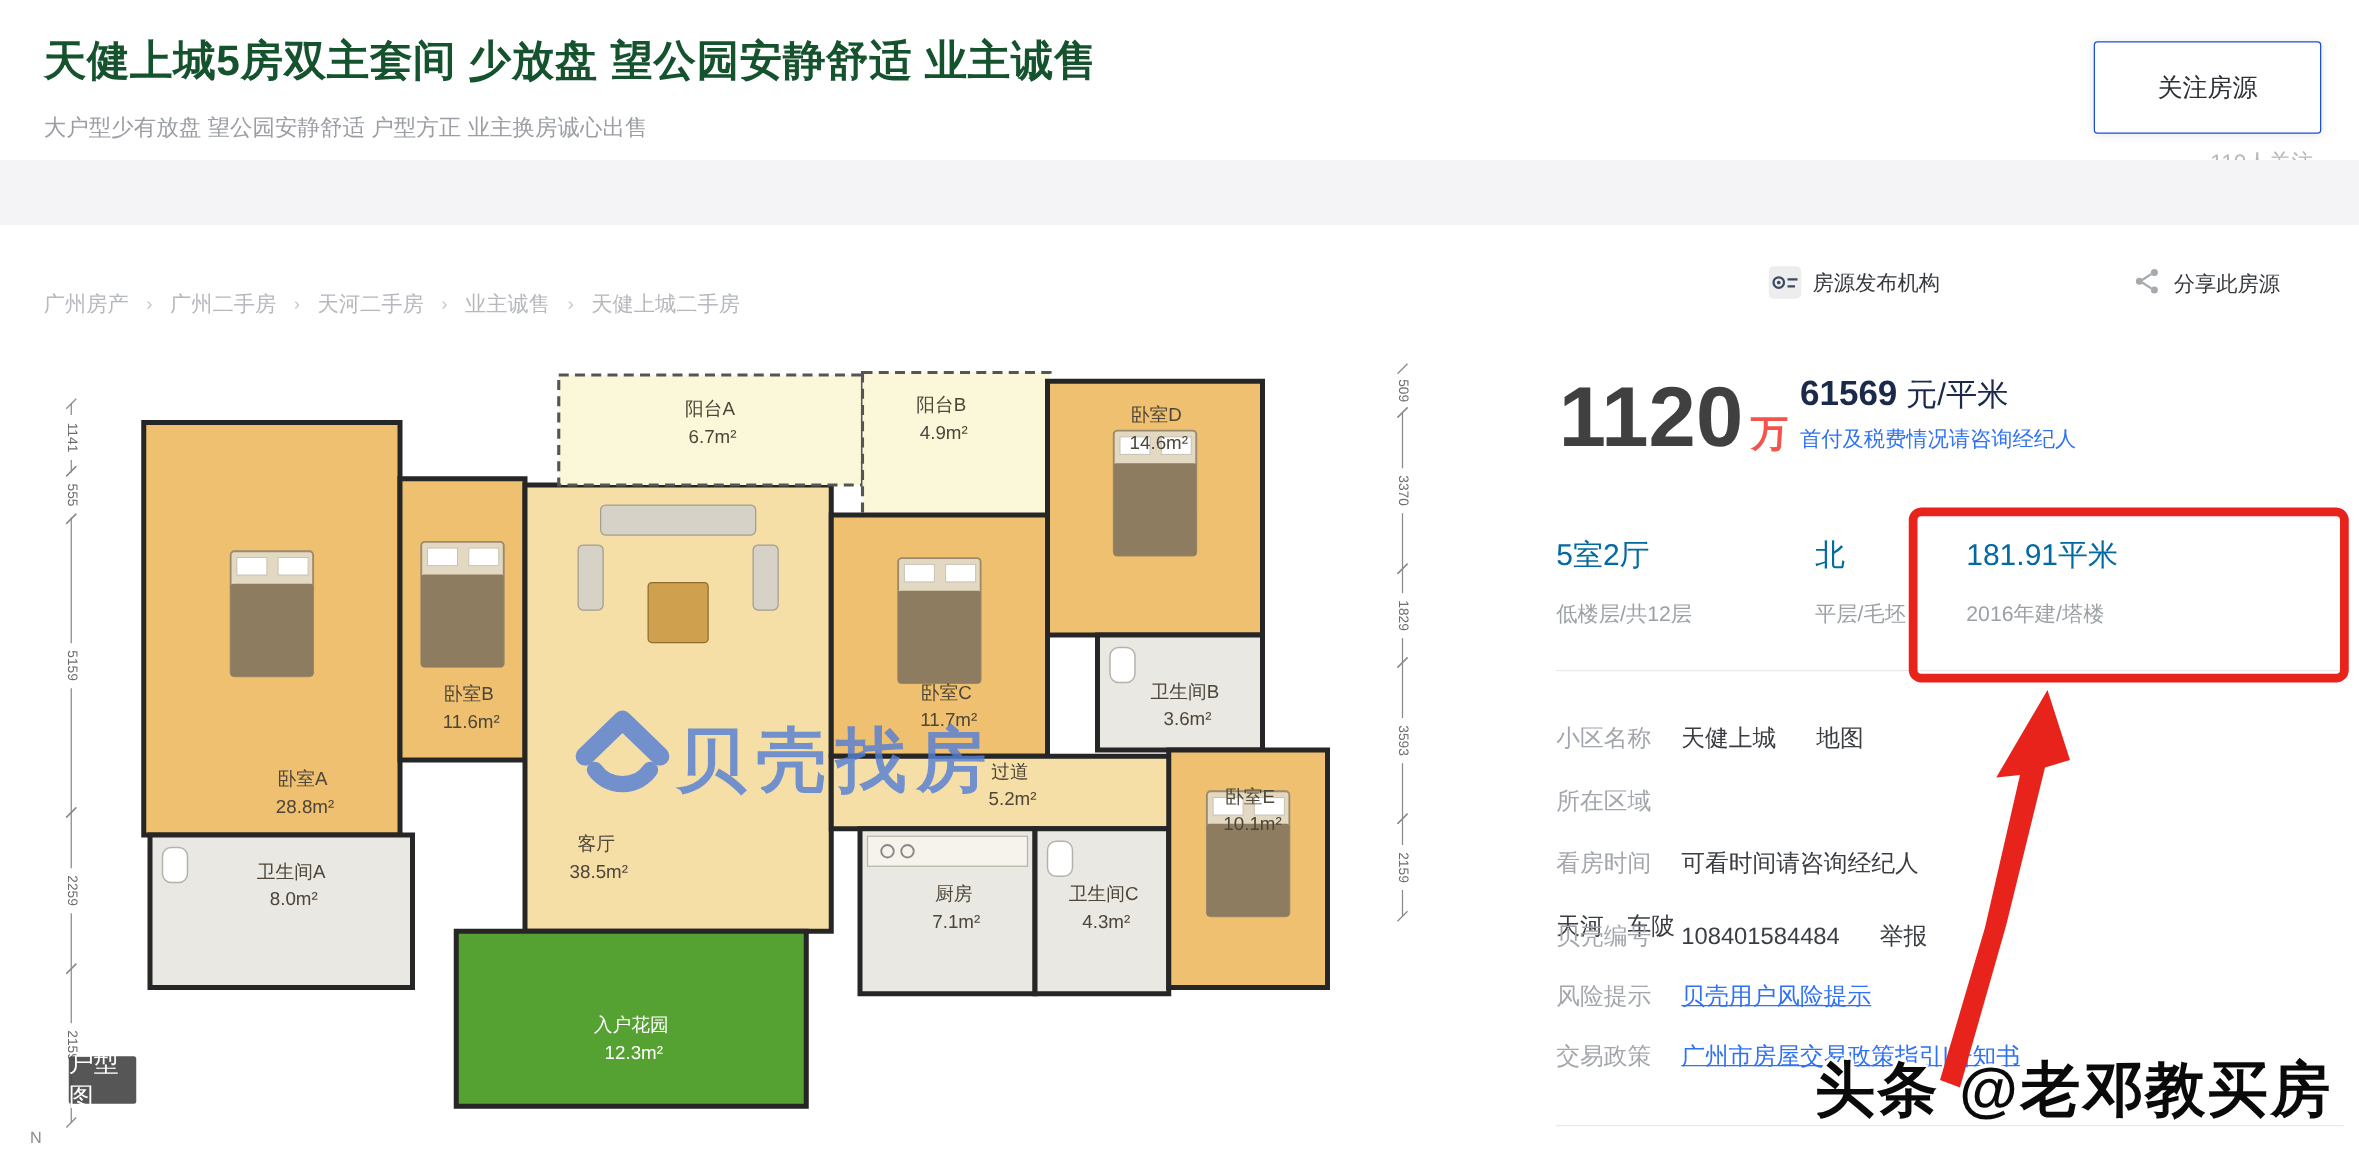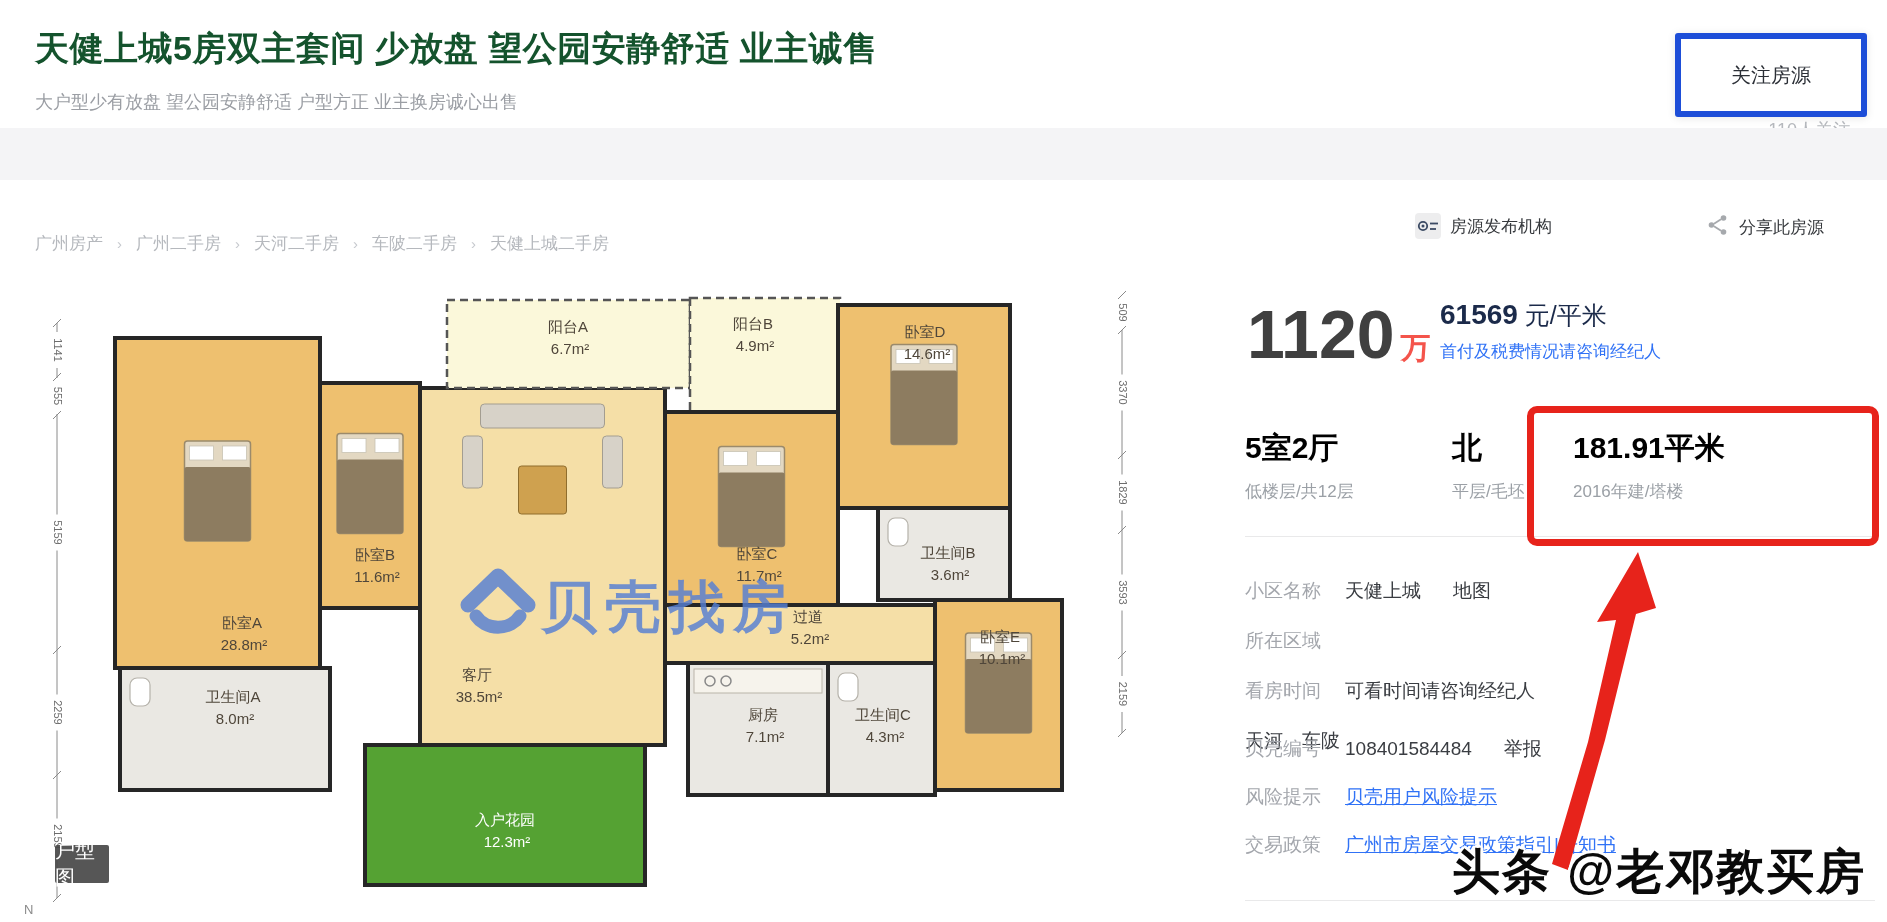--- a/index.html
+++ b/index.html
@@ -1,21 +1,21 @@
 <!DOCTYPE html>
 <html><head>
 <meta charset="utf-8">
 <style>
   html,body{margin:0;padding:0;width:1887px;height:922px;overflow:hidden;background:#fff;
     font-family:"Liberation Sans","DejaVu Sans",sans-serif;color:#333;}
   .abs{position:absolute;}
   
   .page-title{left:35px;top:26px;font-size:34px;font-weight:700;color:#14532d;letter-spacing:.5px;}
   .page-subtitle{left:35px;top:90px;font-size:18px;color:#9b9ea4;}
-  .follow-btn{left:1675px;top:33px;width:180px;height:72px;background:#fff;border:6px solid #1d4ed8;
+  .follow-btn{left:1675px;top:33px;width:180px;height:72px;background:#fff;border:1px solid #1d4ed8;
     border-radius:3px;box-shadow:0 1px 8px rgba(0,0,0,.10);font-size:20px;color:#2b2f36;
     display:flex;align-items:center;justify-content:center;cursor:pointer;}
   .follow-count{left:1675px;top:118px;width:176px;text-align:right;font-size:18px;color:#b5b8bd;}
   .gray-band{left:0;top:128px;width:1887px;height:52px;background:#f4f4f6;}
   
   .breadcrumb{left:35px;top:216px;display:flex;align-items:center;font-size:17px;color:#b5b8bd;margin-top:16px;}
   .breadcrumb .bc-item{margin-right:14px;cursor:pointer;}
   .breadcrumb .bc-sep{margin-right:14px;color:#c6c9ce;font-size:15px;}
   .meta-item{top:213px;display:flex;align-items:center;gap:9px;font-size:17px;color:#36393d;cursor:pointer;}
   .pub-badge{width:26px;height:26px;background:#ededee;border-radius:4px;display:flex;align-items:center;justify-content:center;}
@@ -26,21 +26,21 @@
   .plan-badge{left:55px;top:845px;width:54px;height:38px;background:rgba(72,72,72,.92);color:#fff;
     font-size:20px;display:flex;align-items:center;justify-content:center;border-radius:2px;}
   .compass-n{left:24px;top:902px;font-size:13px;color:#8b8b8b;}
   
   .price-row{left:1247px;top:300px;display:flex;align-items:baseline;}
   .price-total{font-size:68px;font-weight:700;color:#404040;line-height:1;}
   .price-unit{font-size:30px;font-weight:700;color:#f4544b;margin-left:6px;}
   .persqm{left:1440px;top:299px;font-size:25px;color:#1b2a4a;}
   .persqm b{font-size:28px;font-weight:700;}
   .price-note{left:1440px;top:340px;font-size:17px;color:#3072f6;cursor:pointer;}
-  .sum-main{top:428px;font-size:30px;font-weight:700;color:#000000;}
+  .sum-main{top:428px;font-size:24px;font-weight:400;color:#0369a1;}
   .sum-sub{top:480px;font-size:17px;color:#9ba0a6;}
   .col1{left:1245px;} .col2{left:1452px;} .col3{left:1573px;}
   .divider{background:#e9e9ea;height:1px;width:630px;left:1245px;}
   .detail-row{position:absolute;left:1245px;font-size:19px;display:flex;align-items:baseline;}
   .detail-row .lbl{width:100px;color:#a3a6ac;flex:0 0 100px;}
   .detail-row .val{color:#3a3d42;}
   .detail-row .val.link{color:#3072f6;text-decoration:underline;cursor:pointer;}
   .detail-row .extra{color:#3a3d42;margin-left:32px;cursor:pointer;}
   
   .highlight-box{left:1527px;top:406px;width:352px;height:140px;border:7px solid #e7231b;
@@ -59,21 +59,21 @@
 <div class="abs follow-count">110人关注</div>
 <div class="abs gray-band"></div>
 
 <div class="abs breadcrumb">
     <span class="bc-item">广州房产</span>
     <span class="bc-sep">›</span>
     <span class="bc-item">广州二手房</span>
     <span class="bc-sep">›</span>
     <span class="bc-item">天河二手房</span>
     <span class="bc-sep">›</span>
-    <span class="bc-item">车陂二手房</span>
+    <span class="bc-item">业主诚售</span>
     <span class="bc-sep">›</span>
     <span class="bc-item">天健上城二手房</span>
   </div>
 
 <div class="abs meta-item" style="left:1415px;">
   <span class="pub-badge">
     <svg width="22" height="20" viewBox="0 0 22 20">
       <circle cx="6" cy="10" r="4.2" fill="none" stroke="#3b4a63" stroke-width="1.8"></circle>
       <circle cx="6" cy="10" r="1.5" fill="#3b4a63"></circle>
       <line x1="13" y1="7.5" x2="21" y2="7.5" stroke="#3b4a63" stroke-width="1.8"></line>

